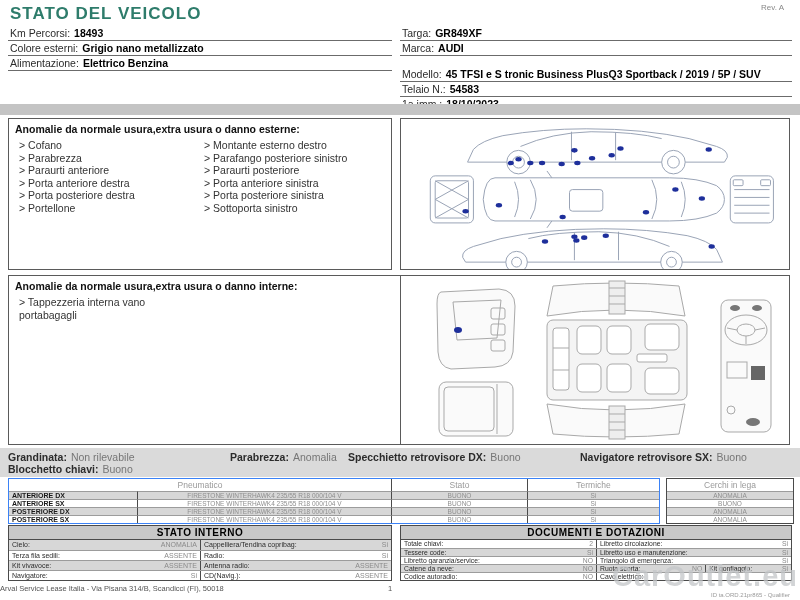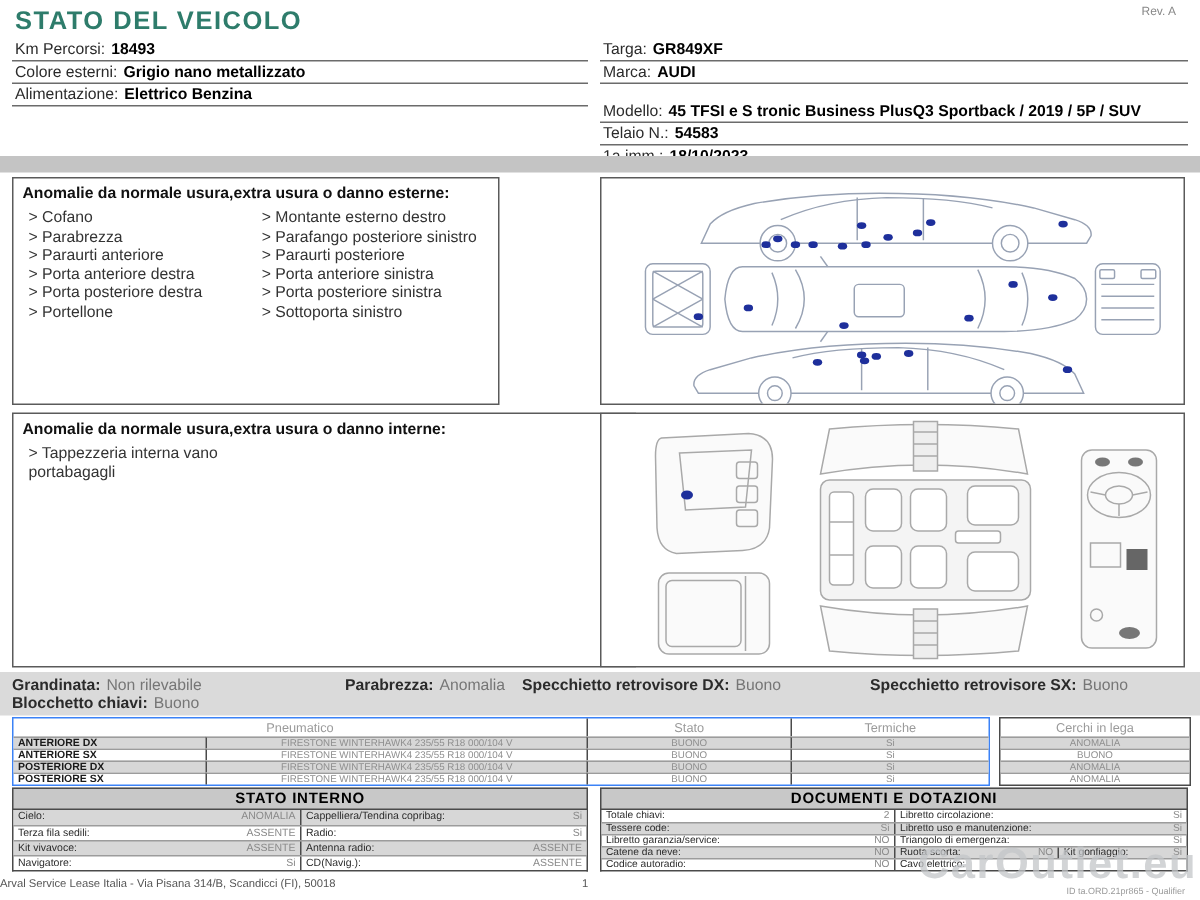--- a/index.html
+++ b/index.html
@@ -107,21 +107,21 @@
       <span class="fval">54583</span>
     </div>
     <div class="field-row" style="height:13px;">
       <span class="flbl">1a imm.:</span>
       <span class="fval">18/10/2023</span>
     </div>
   </div>
 
   <div class="abs grayband" style="left:0;top:104px;width:800px;height:11px;"></div>
 
-  <div class="abs anom-box" style="left:8px;top:118px;width:325px;height:152px;">
+  <div class="abs anom-box" style="left:8px;top:118px;width:384px;height:152px;">
     <div class="anom-head">Anomalie da normale usura,extra usura o danno esterne:</div>
     <div class="anom-cols">
       <div class="anom-col">
         <div class="anom-item">&gt; Cofano</div>
         <div class="anom-item">&gt; Parabrezza</div>
         <div class="anom-item">&gt; Paraurti anteriore</div>
         <div class="anom-item">&gt; Porta anteriore destra</div>
         <div class="anom-item">&gt; Porta posteriore destra</div>
         <div class="anom-item">&gt; Portellone</div>
       </div>
@@ -278,21 +278,21 @@
   <div class="abs cond-pair" style="left:8px;top:463px;">
     <span class="cond-lbl">Blocchetto chiavi:</span><span class="cond-val">Buono</span>
   </div>
   <div class="abs cond-pair" style="left:230px;top:451px;">
     <span class="cond-lbl">Parabrezza:</span><span class="cond-val">Anomalia</span>
   </div>
   <div class="abs cond-pair" style="left:348px;top:451px;">
     <span class="cond-lbl">Specchietto retrovisore DX:</span><span class="cond-val">Buono</span>
   </div>
   <div class="abs cond-pair" style="left:580px;top:451px;">
-    <span class="cond-lbl">Specchietto retrovisore SX:</span><span class="cond-val">Buono</span>
+    <span class="cond-lbl">Navigatore retrovisore SX:</span><span class="cond-val">Buono</span>
   </div>
 
   <div class="abs tyretable" style="left:8px;top:478px;width:650px;">
     <div class="th span2">Pneumatico</div>
     <div class="th bl">Stato</div>
     <div class="th bl">Termiche</div>
 
     <div class="tc tpos bt rowg">ANTERIORE DX</div>
     <div class="tc tspec bt bl rowg">FIRESTONE WINTERHAWK4 235/55 R18 000/104 V</div>
     <div class="tc tmid bt bl rowg">BUONO</div>

